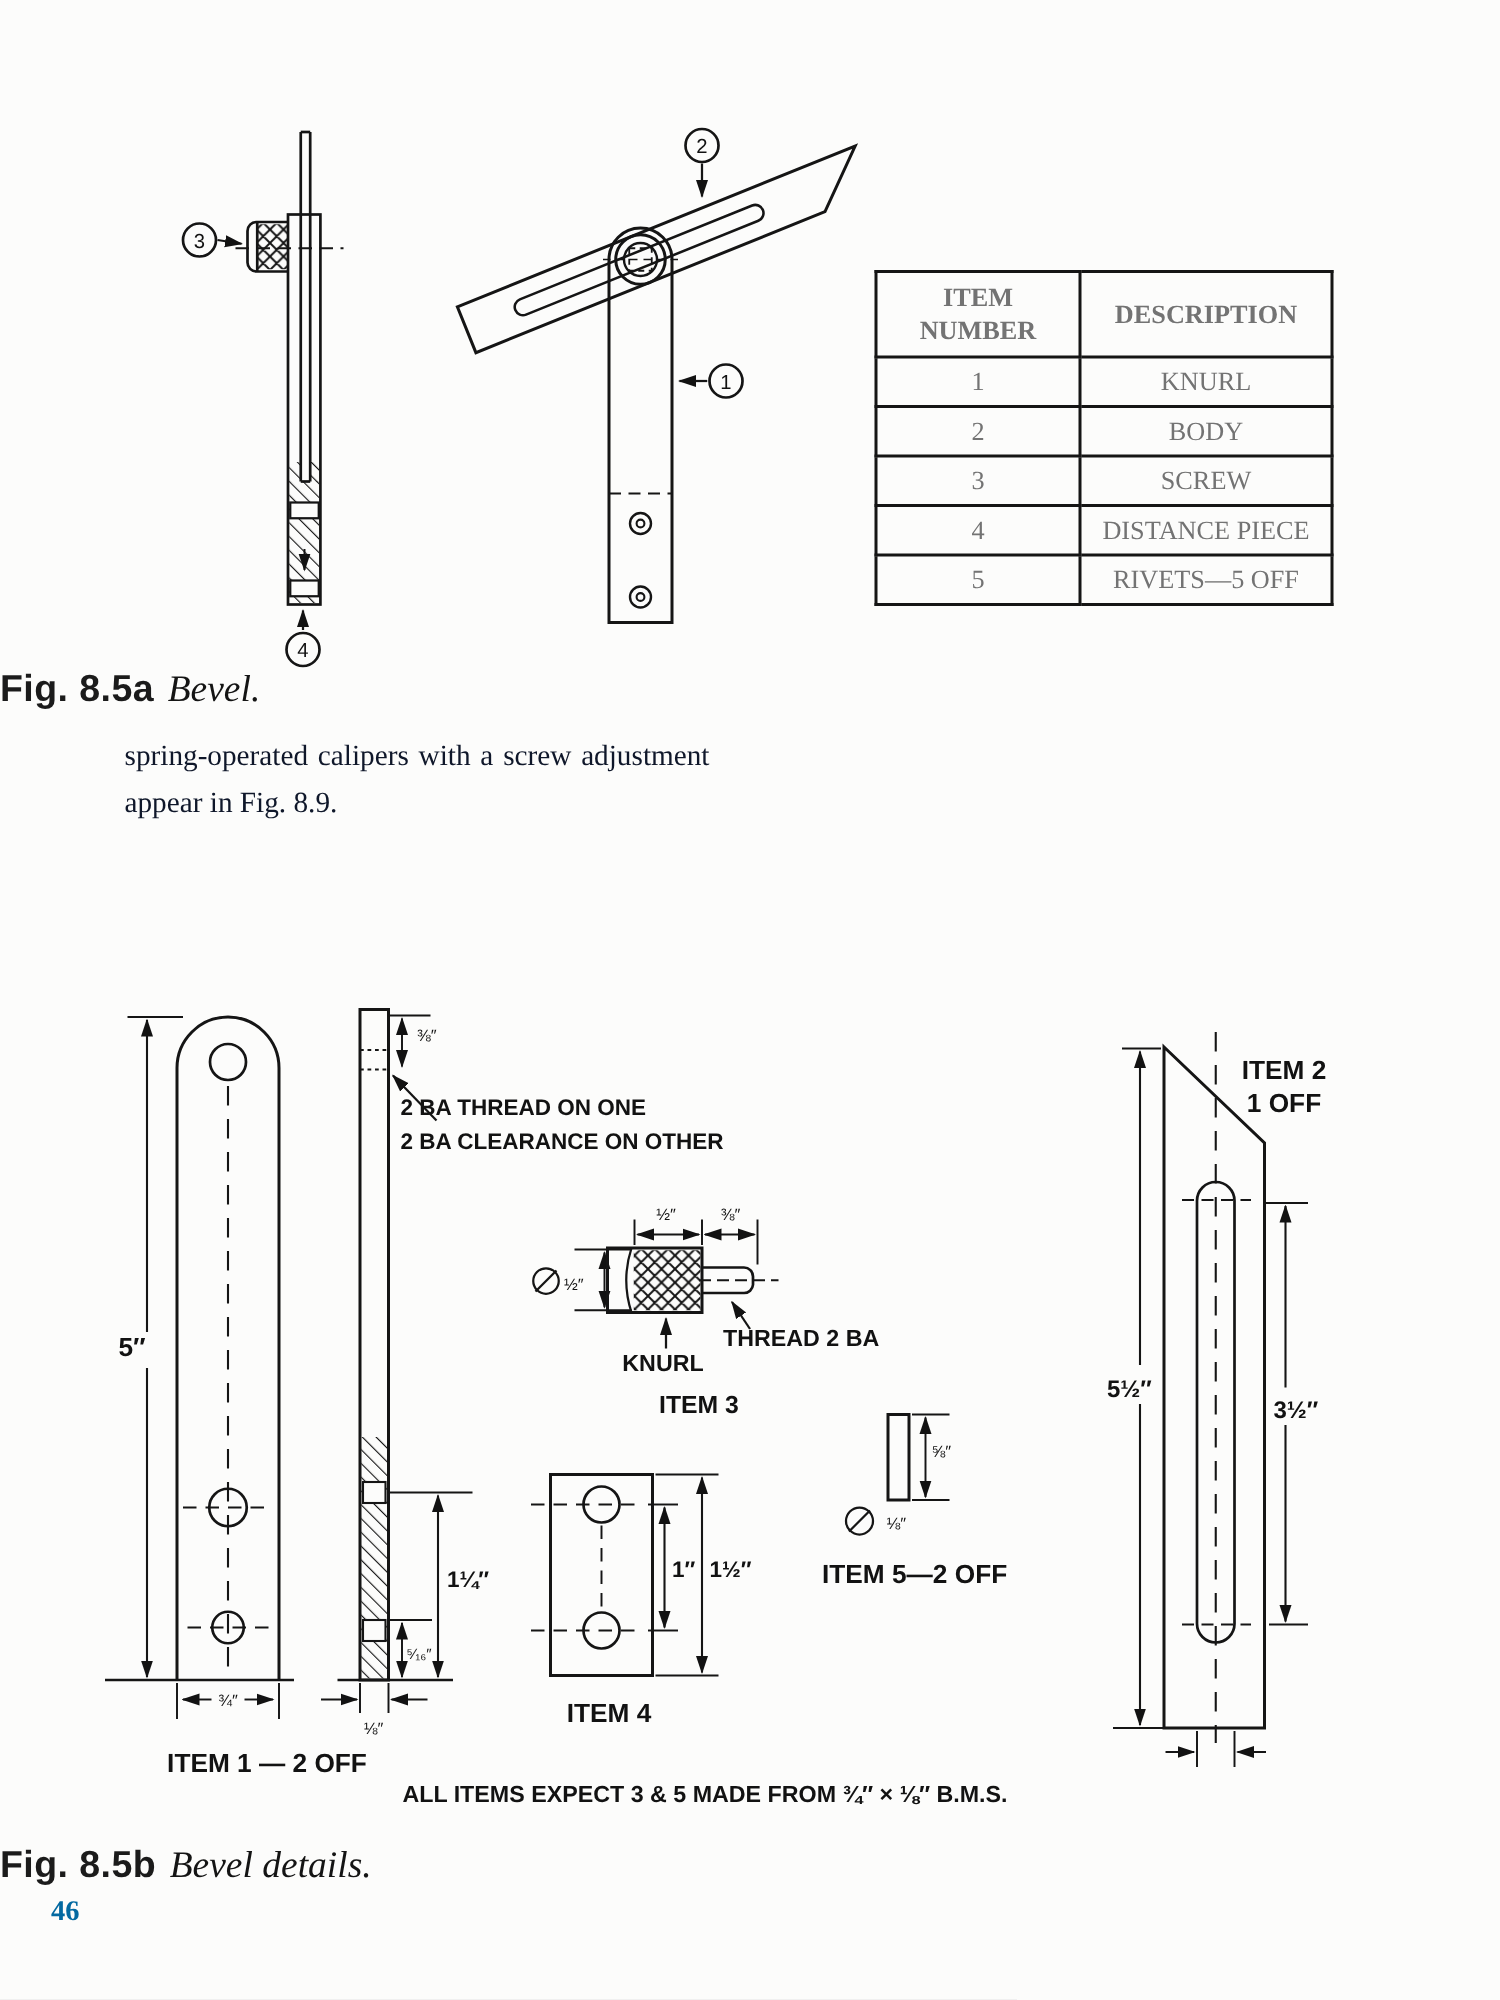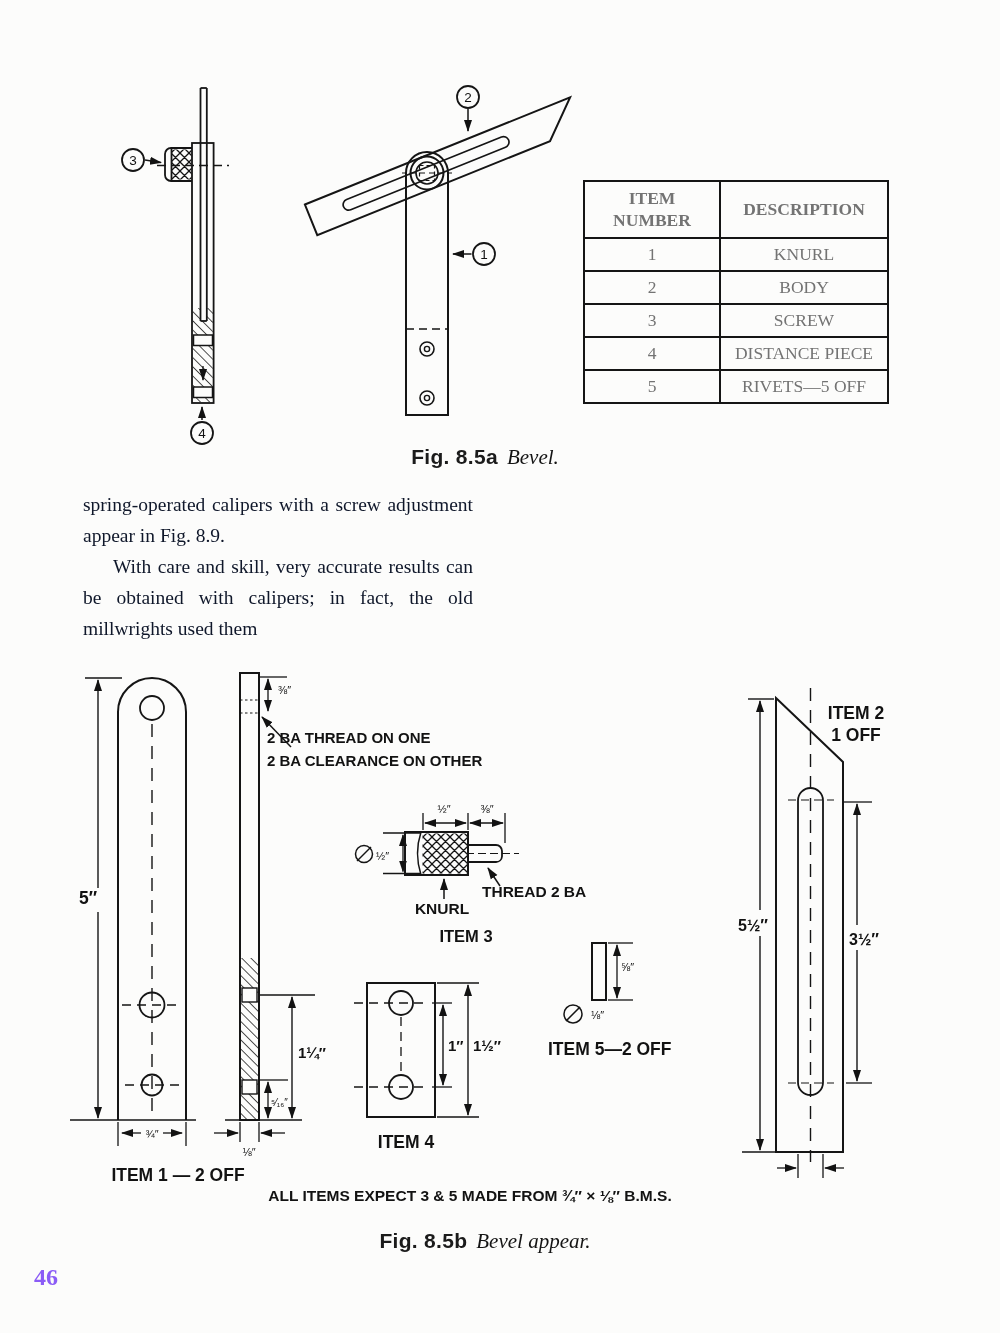--- a/index.html
+++ b/index.html
@@ -3,39 +3,39 @@
 <meta charset="utf-8">
 <style>
   html,body{margin:0;padding:0;background:#e8e8e8;}
   .page{position:relative;width:1000px;height:1333px;background:#fcfcfb;
         font-family:"Liberation Serif",serif;color:#141414;overflow:hidden;}
   .abs{position:absolute;}
   svg{display:block;}
   svg text{font-family:"Liberation Sans",sans-serif;fill:#121212;}
   .callout-num{font-size:13.5px;}
   
-  .caption{position:absolute;left:0;width:970px;text-align:center;font-size:21px;white-space:nowrap;}
+  .caption{position:absolute;left:0;width:970px;text-align:left;font-size:25px;white-space:nowrap;}
   .caption .fig-label{font-family:"Liberation Sans",sans-serif;font-weight:700;letter-spacing:.3px;color:#1b1b1b;}
   .caption .fig-italic{font-family:"Liberation Serif",serif;font-style:italic;margin-left:9px;}
   
   .textcol{position:absolute;width:390px;font-size:19.5px;line-height:31px;text-align:justify;
            font-family:"Liberation Serif",serif;color:#0f172a;}
   .textcol p{margin:0;}
   .textcol p.indent{text-indent:30px;}
   
   .parts-table{position:absolute;left:583px;top:180px;border-collapse:collapse;
                font-family:"Liberation Serif",serif;color:#737373;}
   .parts-table th,.parts-table td{border:2.4px solid #151515;text-align:center;
                font-size:17.5px;padding:0 8px;}
   .parts-table th{font-weight:700;height:55px;line-height:1.25;}
   .parts-table td{height:31px;font-weight:400;}
   .col-num{width:118px;}
   .col-desc{width:150px;}
-  .pageno{position:absolute;left:34px;top:1264px;font-size:24px;font-weight:700;
-          font-family:"Liberation Serif",serif;color:#8b5cf6;}
+  .pageno{position:absolute;left:34px;top:1264px;font-size:19px;font-weight:700;
+          font-family:"Liberation Serif",serif;color:#0369a1;}
 </style>
 </head>
 <body>
 
 <div class="page">
 
   <svg class="abs" style="left:0;top:0" width="1000" height="475" viewBox="0 0 1000 475">
     <defs>
       <marker id="ma" viewBox="0 0 12 10" refX="11" refY="5" markerWidth="12" markerHeight="10" orient="auto-start-reverse" markerUnits="userSpaceOnUse">
         <path d="M0,1 L12,5 L0,9 Z" fill="#121212"></path>
@@ -141,21 +141,20 @@
     </tr>
   </tbody>
     </table>
 
   <div class="caption" style="top:445px">
     <span class="fig-label">Fig. 8.5a</span><span class="fig-italic">Bevel.</span>
   </div>
 
   <div class="textcol" style="left:83px;top:489px">
     <p>spring-operated calipers with a screw adjustment appear in Fig. 8.9.</p>
-    <p class="indent">With care and skill, very accurate results can be obtained with calipers; in fact, the old millwrights used them</p>
   </div>
 
   <svg class="abs" style="left:0;top:655px" width="1000" height="560" viewBox="0 655 1000 560">
     <defs>
       <marker id="mb" viewBox="0 0 12 10" refX="11" refY="5" markerWidth="12" markerHeight="10" orient="auto-start-reverse" markerUnits="userSpaceOnUse">
         <path d="M0,1 L12,5 L0,9 Z" fill="#121212"></path>
       </marker>
       <pattern id="hb45" width="6.5" height="6.5" patternTransform="rotate(-45)" patternUnits="userSpaceOnUse">
         <line x1="0" y1="0" x2="0" y2="6.5" stroke="#141414" stroke-width="1.5"></line>
       </pattern>
@@ -289,18 +288,18 @@
     </g>
     <text x="738" y="931" font-size="16" font-weight="700">5½″</text>
     <text x="849" y="945" font-size="16" font-weight="700">3½″</text>
     <text x="856" y="719" text-anchor="middle" font-size="17.5" font-weight="700">ITEM 2</text>
     <text x="856" y="741" text-anchor="middle" font-size="17.5" font-weight="700">1 OFF</text>
 
     <text x="470" y="1201" text-anchor="middle" font-size="15.5" font-weight="700">ALL ITEMS EXPECT 3 &amp; 5 MADE FROM ¾″ × ⅛″ B.M.S.</text>
   </svg>
 
   <div class="caption" style="top:1229px">
-    <span class="fig-label">Fig. 8.5b</span><span class="fig-italic">Bevel appear.</span>
+    <span class="fig-label">Fig. 8.5b</span><span class="fig-italic">Bevel details.</span>
   </div>
 
   <div class="pageno">46</div>
 
 </div>
 
 </body></html>

